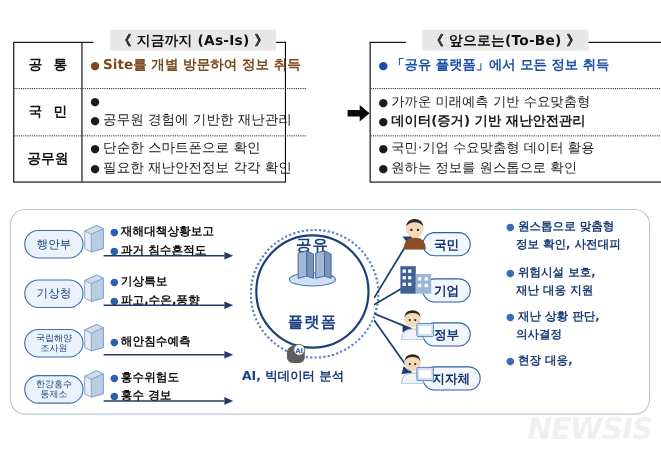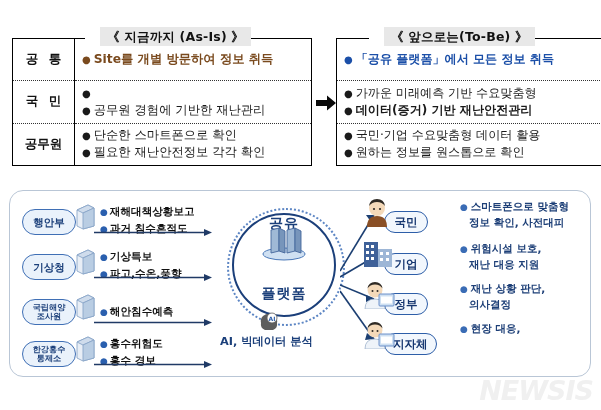--- a/index.html
+++ b/index.html
@@ -22,21 +22,21 @@
     left: 0;
     top: 0;
     width: 601px;
     height: 188px;
   }
 
   .compare-panel {
     position: absolute;
     top: 38px;
   }
-  #asis-panel { left: 12px; width: 300px; }
+  #asis-panel { left: 12px; width: 248px; }
   #tobe-panel { left: 336px; width: 289px; }
 
   .panel-title {
     position: absolute;
     top: -11px;
     z-index: 5;
     background: #e8e8e8;
     font-size: 12.5px;
     font-weight: bold;
     letter-spacing: 0.2px;
@@ -173,21 +173,21 @@
     display: flex;
     flex-direction: column;
     align-items: center;
     justify-content: center;
     padding: 0 7px;
     box-sizing: border-box;
     z-index: 2;
   }
   .agency-chip span {
     font-size: 10.5px;
-    font-weight: bold;
+    font-weight: normal;
     color: #1b3f7a;
     line-height: 11px;
     white-space: nowrap;
   }
   .agency-chip.two span { font-size: 8.2px; line-height: 9.5px; }
 
   .server-icon {
     position: absolute;
     left: 52px;
     top: 1px;
@@ -630,21 +630,21 @@
         <circle cx="12" cy="12" r="1.1" fill="#2f2a24"></circle>
         <circle cx="18" cy="12" r="1.1" fill="#2f2a24"></circle>
       </svg>
     </div>
     <div class="consumer-chip">
       <span>국민</span>
     </div>
     <div class="cons-text">
       <div class="cons-line">
         <span class="dot">●</span>
-        <span>스마트폰으로 맞춤형</span>
+        <span>원스톱으로 맞춤형</span>
       </div>
       <div class="cons-line cont">
         <span>정보 확인, 사전대피</span>
       </div>
     </div>
   </div>
 
   <div class="consumer-row" id="cons-1">
     <div class="person-icon">
       <svg width="34" height="30" viewBox="0 0 34 30">

